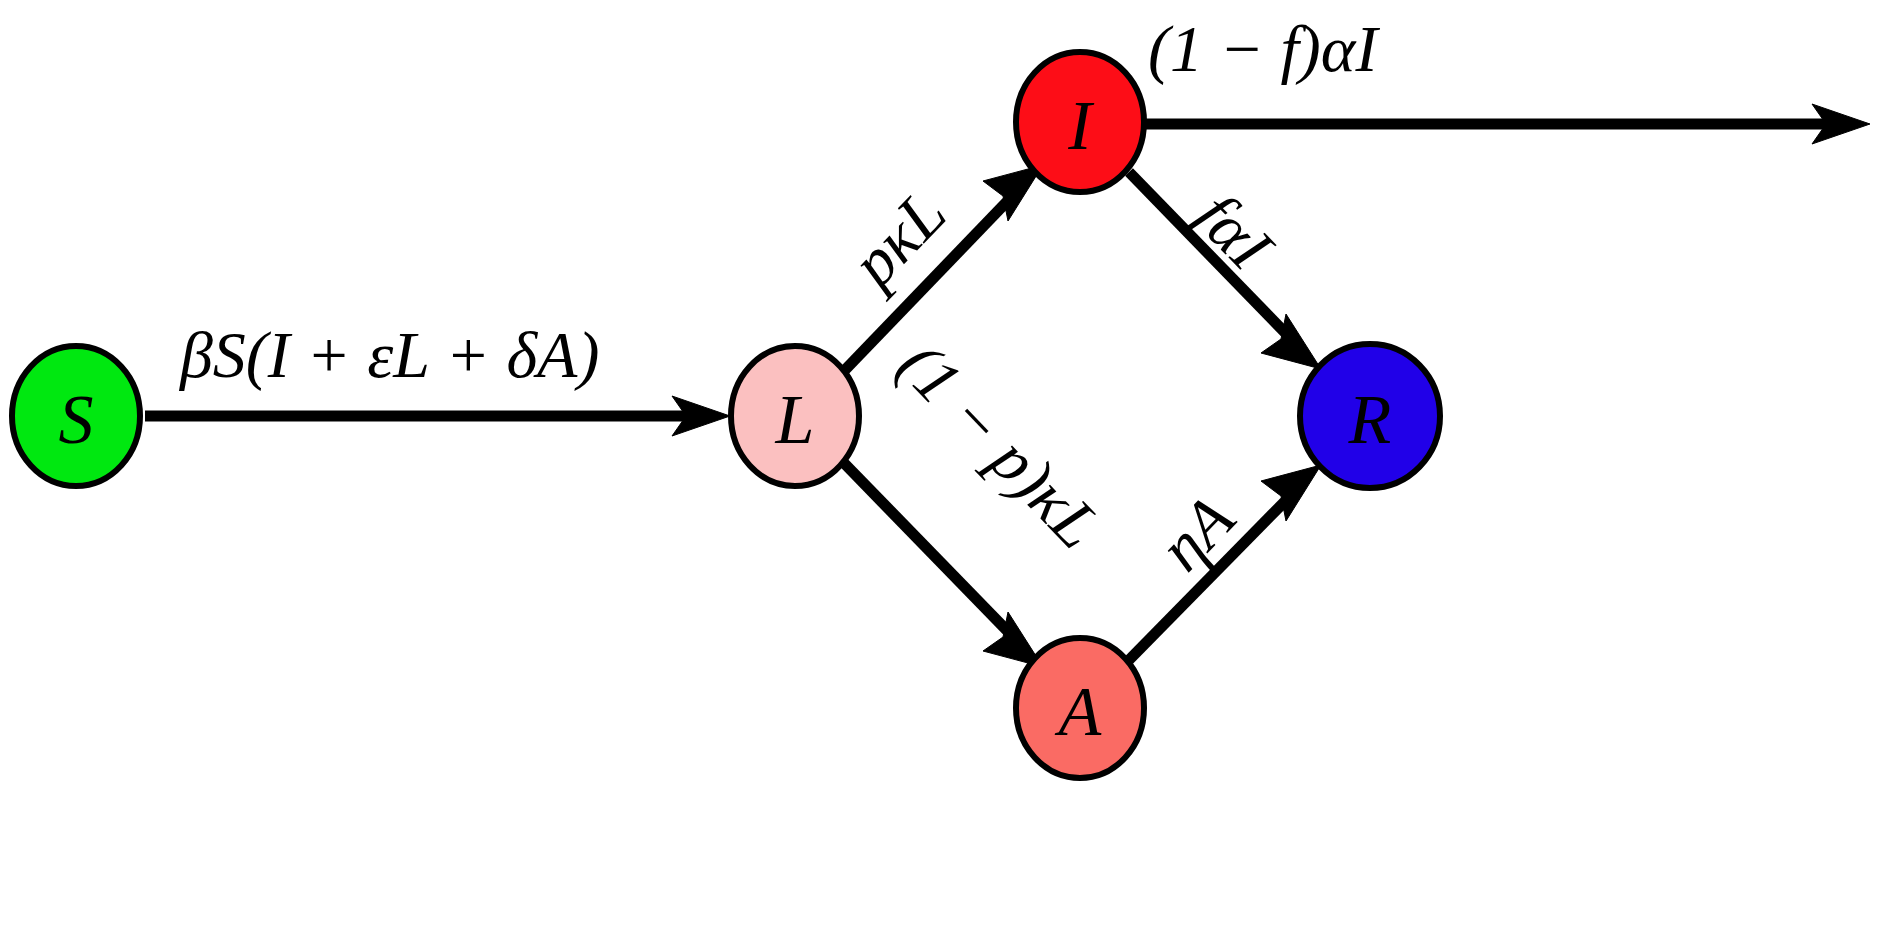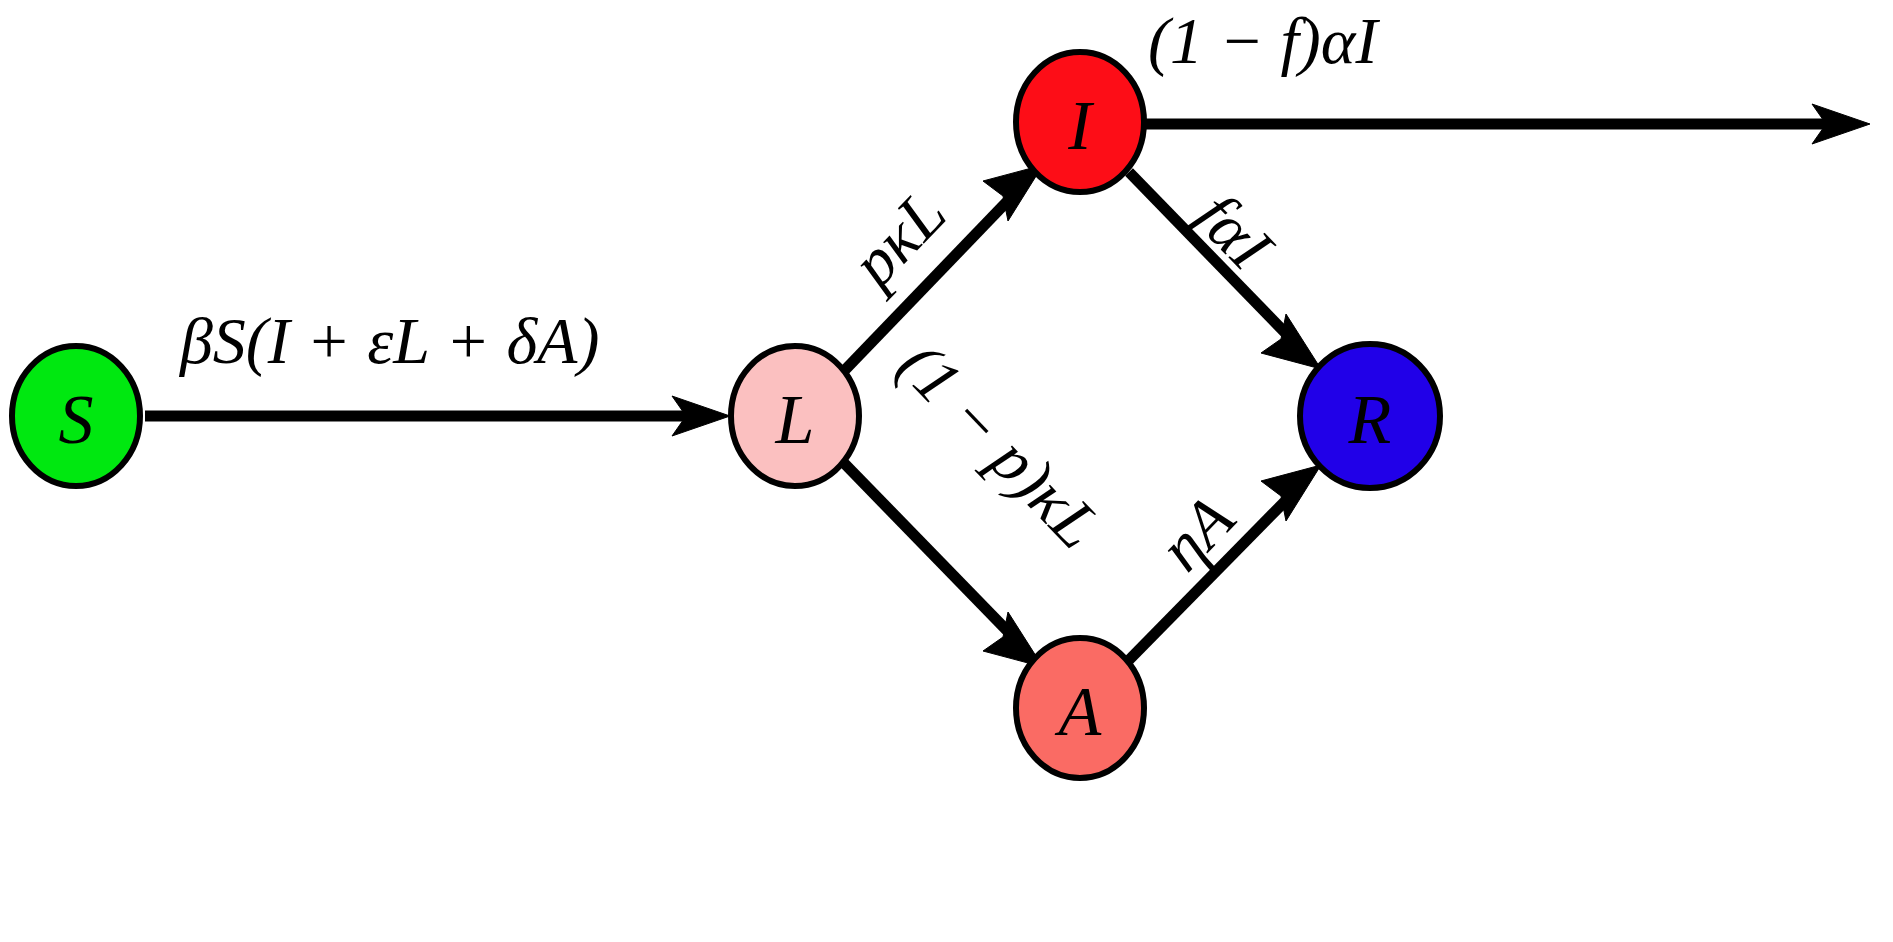--- a/index.html
+++ b/index.html
@@ -115,25 +115,25 @@
       <ellipse class="node-circle" cx="1080" cy="708" rx="64" ry="70" fill="#FA6B64"></ellipse>
       <text class="node-label" x="1080" y="711">A</text>
     </g>
 
     <g>
       <ellipse class="node-circle" cx="1370" cy="416" rx="70" ry="72" fill="#2100E8"></ellipse>
       <text class="node-label" x="1370" y="419">R</text>
     </g>
   </svg>
 
-  <div class="edge-label" style="left:180px; top:308px; transform: rotate(0deg);">βS(I + εL + δA)</div>
+  <div class="edge-label" style="left:180px; top:322px; transform: rotate(0deg);">βS(I + εL + δA)</div>
 
   <div class="edge-label" style="left:848px; top:205px; transform: rotate(-46deg);">pκL</div>
 
   <div class="edge-label" style="left:872px; top:412px; transform: rotate(46deg);">(1 − p)κL</div>
 
   <div class="edge-label" style="left:1196px; top:198px; transform: rotate(46deg);">fαI</div>
 
   <div class="edge-label" style="left:1160px; top:500px; transform: rotate(-46deg);">ηA</div>
 
-  <div class="edge-label" style="left:1148px; top:8px; transform: rotate(0deg);">(1 − f)αI</div>
+  <div class="edge-label" style="left:1148px; top:16px; transform: rotate(0deg);">(1 − f)αI</div>
 
 </div>
 
 </body></html>

